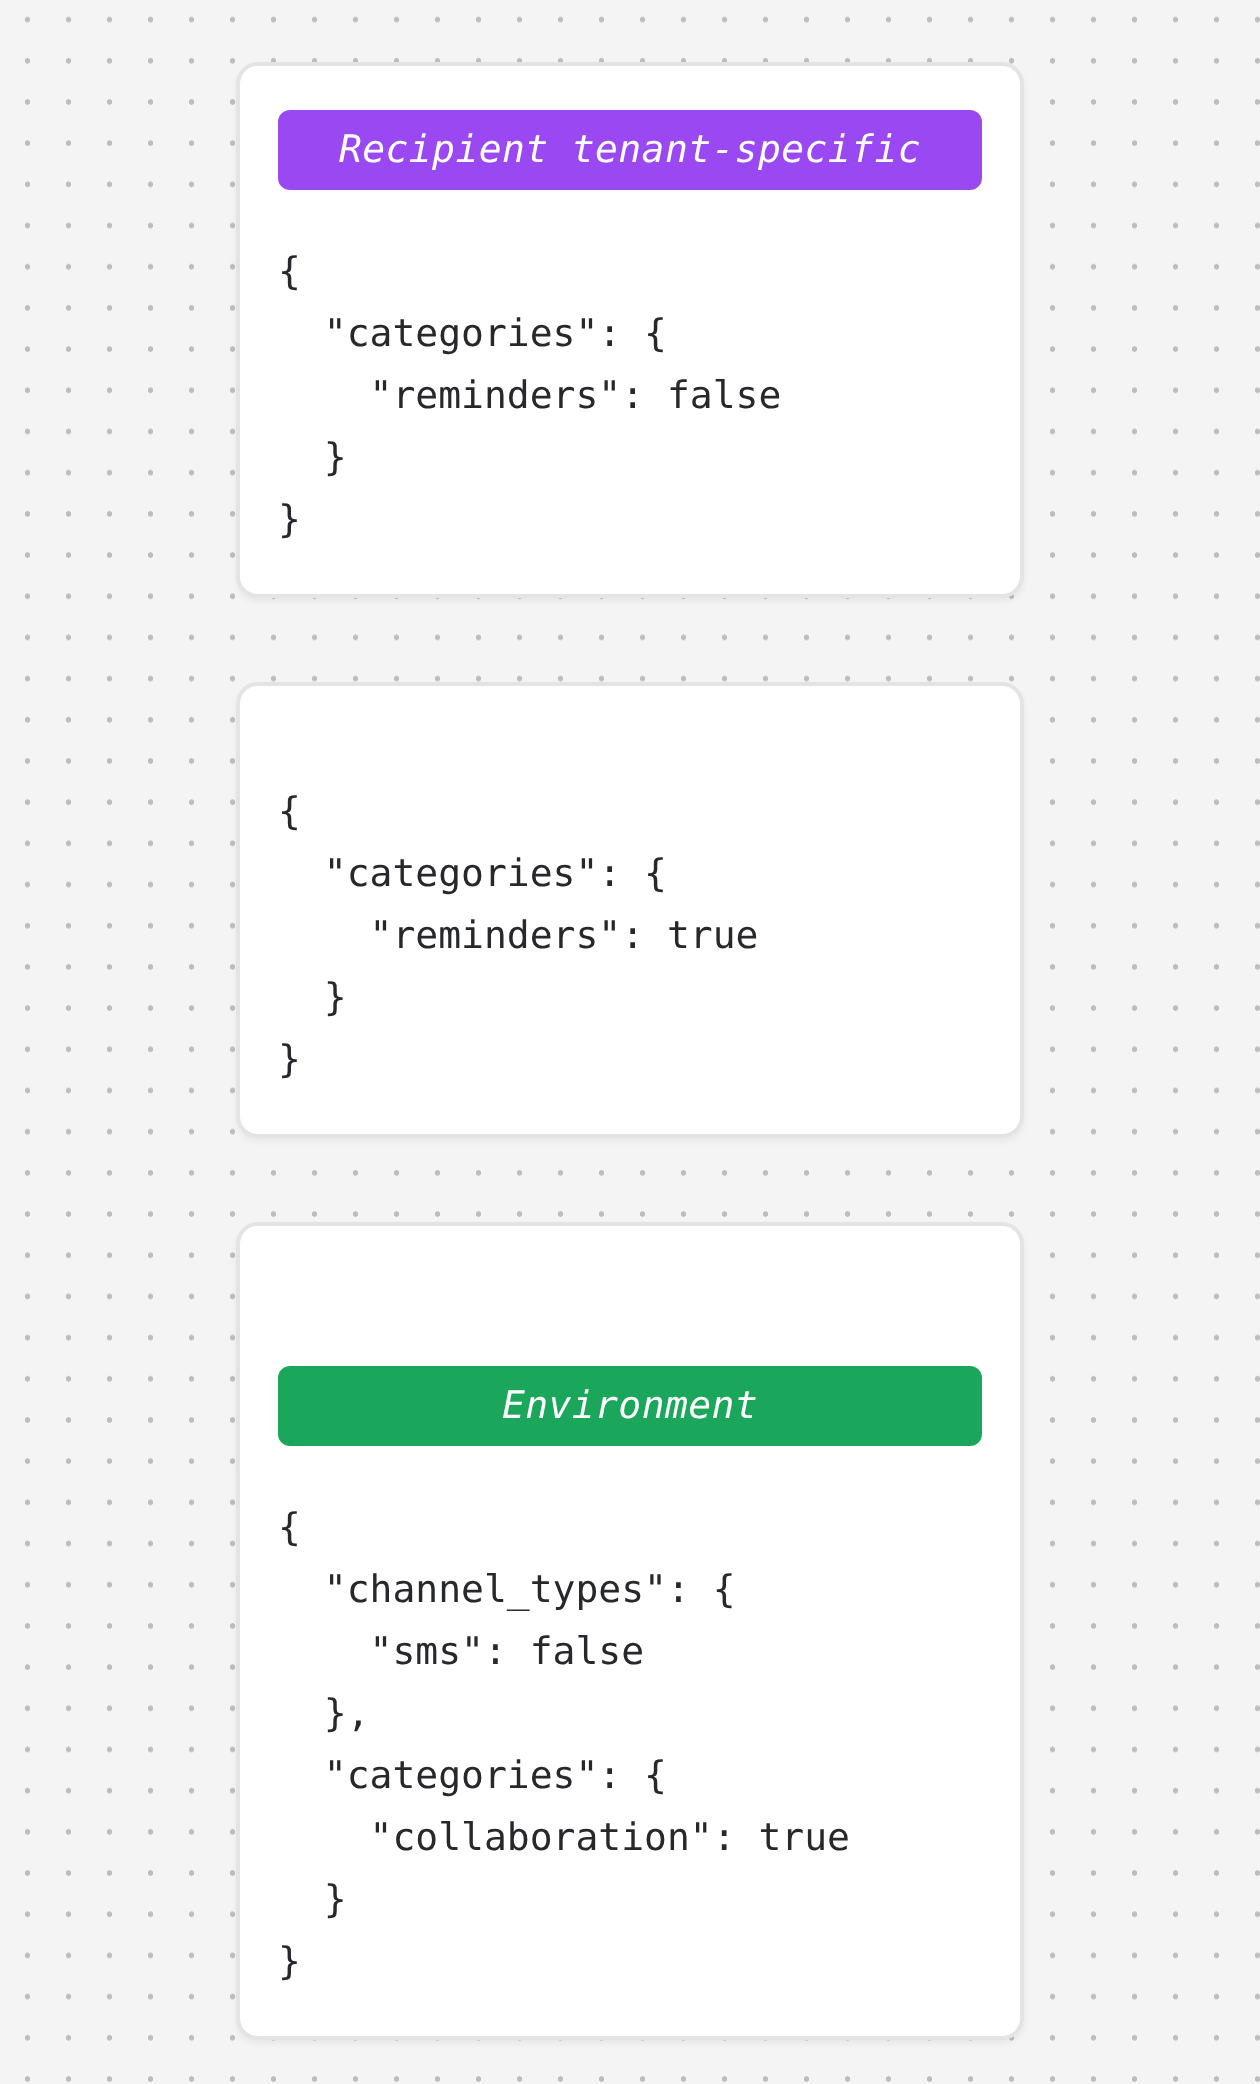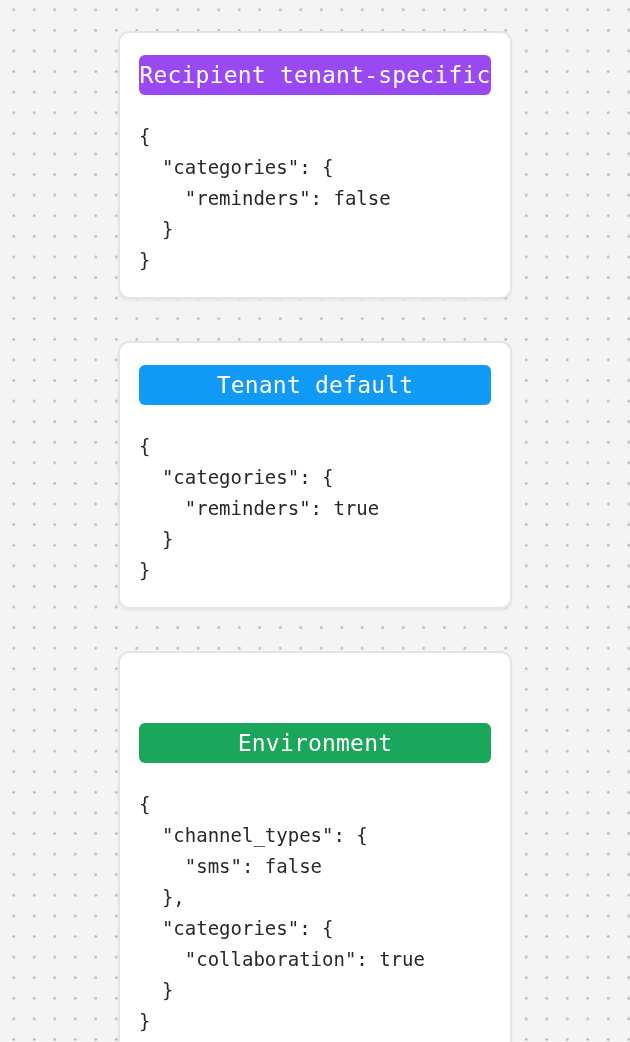--- a/index.html
+++ b/index.html
@@ -32,24 +32,25 @@
     box-shadow: 0 2px 3px rgba(0,0,0,0.05);
     padding: 22px 19px 21px 19px;
   }
   .badge {
     height: 40px;
     border-radius: 6px;
     display: flex;
     align-items: center;
     justify-content: center;
     color: #ffffff;
-    font-size: 23px;
+    font-size: 19px;
     letter-spacing: 0.2px;
     white-space: nowrap;
     overflow: hidden;
+    font-style: italic;
   }
   .code {
     margin: 26px 0 0 0;
     font-family: "DejaVu Sans Mono", "Liberation Mono", monospace;
     font-size: 19px;
     line-height: 31px;
     color: #26282b;
     white-space: pre;
   }
 </style>
@@ -61,21 +62,20 @@
   <div class="card">
     <div class="badge" style="background: rgb(154, 73, 242);">Recipient tenant-specific</div>
     <pre class="code">{
   "categories": {
     "reminders": false
   }
 }</pre>
   </div>
 
   <div class="card">
-    <div class="badge" style="background: rgb(16, 153, 245);">Tenant default</div>
     <pre class="code">{
   "categories": {
     "reminders": true
   }
 }</pre>
   </div>
 
   <div class="card">
     <div class="badge" style="background: rgb(26, 167, 92); margin-top: 48px;">Environment</div>
     <pre class="code">{

